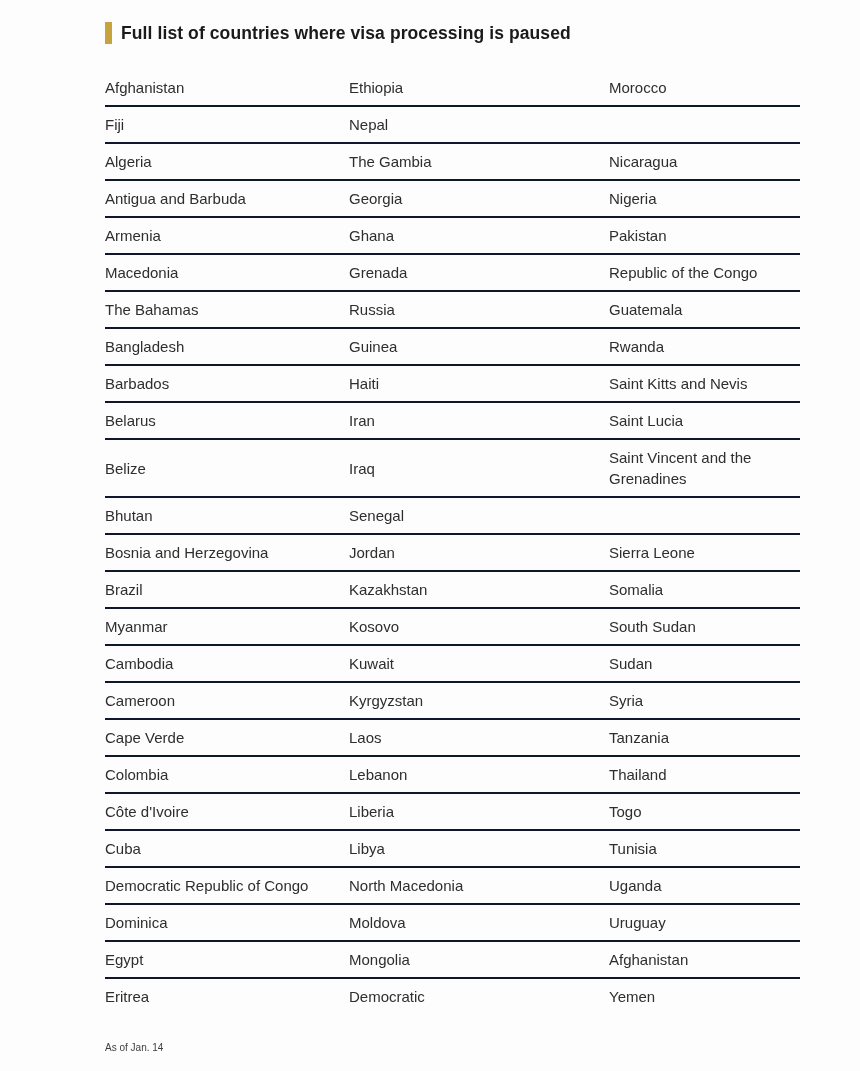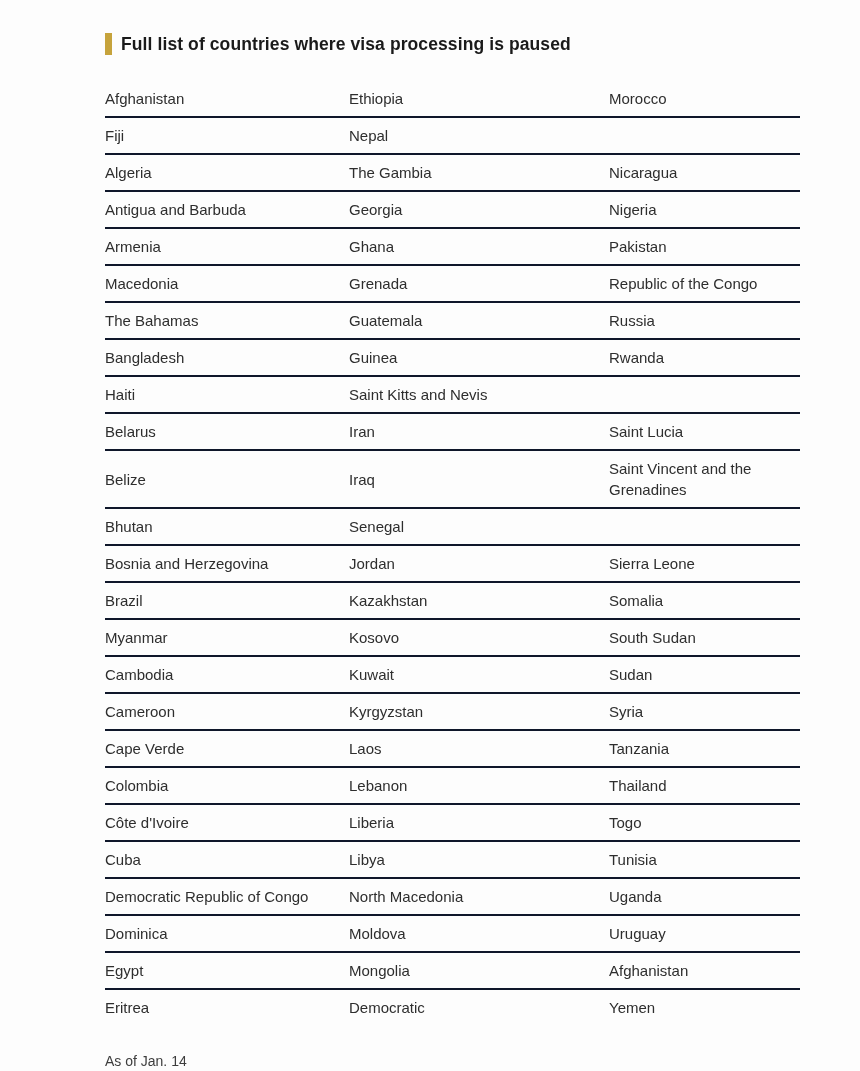--- a/index.html
+++ b/index.html
@@ -7,21 +7,21 @@
   body {
     font-family: "Liberation Sans", "DejaVu Sans", sans-serif;
     color: #2d2d2d;
   }
   .page {
     position: relative;
     width: 860px;
     height: 1071px;
     background: #fdfdfd;
     overflow: hidden;
-    padding: 33px 60px 0 105px;
+    padding: 22px 60px 0 105px;
   }
   .headline {
     display: flex;
     align-items: center;
     margin-bottom: 26px;
   }
   .accent-bar {
     width: 7px;
     height: 22px;
     background: #c6a33c;
@@ -48,21 +48,21 @@
   .trow:last-child { border-bottom: none; }
   .tcell {
     font-size: 15px;
     line-height: 21px;
     color: #2e2e2e;
     padding-right: 40px;
   }
   .tcell:last-child { padding-right: 0; }
   .footnote {
     margin-top: 28px;
-    font-size: 14px;
+    font-size: 10px;
     color: #3d3d3d;
   }
 </style>
 </head>
 <body>
 
 <div class="page">
 
   <div class="headline">
     <span class="accent-bar" style="background: rgb(198, 163, 60);"></span>
@@ -100,31 +100,32 @@
   </div>
 
   <div class="trow">
     <div class="tcell">Macedonia</div>
     <div class="tcell">Grenada</div>
     <div class="tcell">Republic of the Congo</div>
   </div>
 
   <div class="trow">
     <div class="tcell">The Bahamas</div>
+    <div class="tcell">Russia</div>
     <div class="tcell">Guatemala</div>
-    <div class="tcell">Russia</div>
   </div>
 
   <div class="trow">
     <div class="tcell">Bangladesh</div>
     <div class="tcell">Guinea</div>
     <div class="tcell">Rwanda</div>
   </div>
 
   <div class="trow">
+    <div class="tcell">Barbados</div>
     <div class="tcell">Haiti</div>
     <div class="tcell">Saint Kitts and Nevis</div>
   </div>
 
   <div class="trow">
     <div class="tcell">Belarus</div>
     <div class="tcell">Iran</div>
     <div class="tcell">Saint Lucia</div>
   </div>
 

